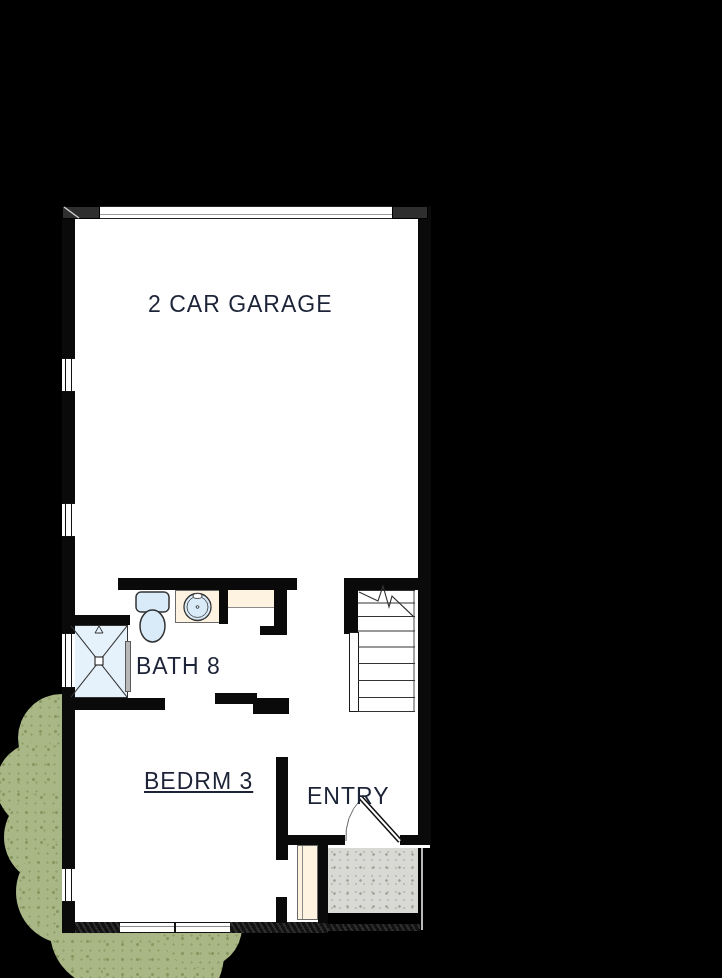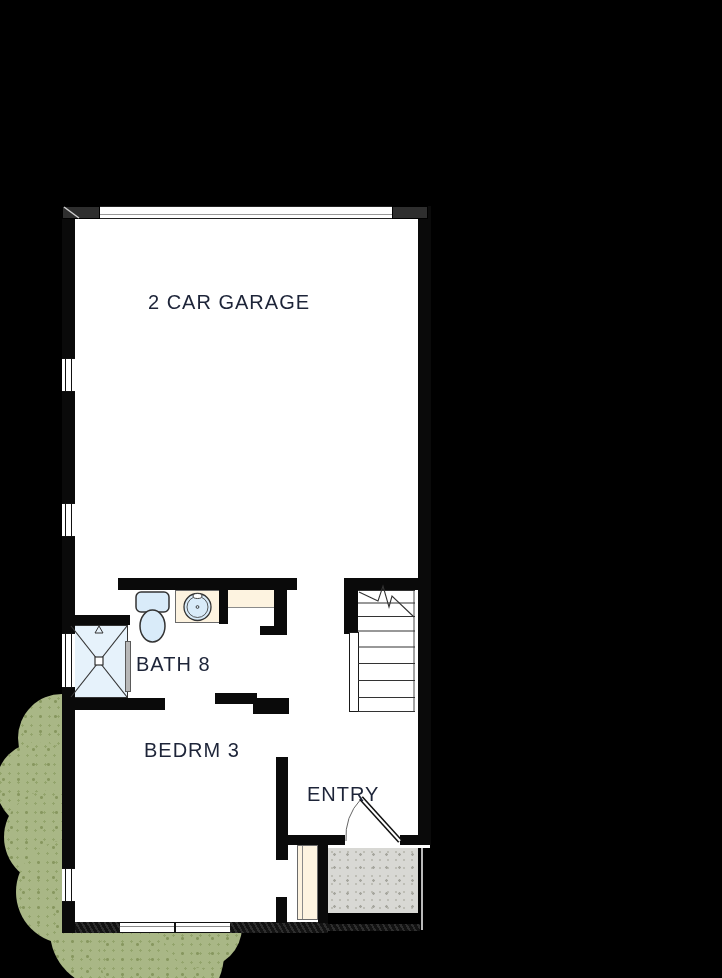--- a/index.html
+++ b/index.html
@@ -27,21 +27,21 @@
     background:linear-gradient(90deg,#fff 0 3px,#111 3px 4px,#fff 4px 9px,#111 9px 10px,#fff 10px 13px);}
   .winH{position:absolute;z-index:4;
     background:linear-gradient(180deg,#111 0 1px,#fff 1px 4px,#8a8a8a 4px 5px,#fff 5px 10px,#111 10px 11px);}
   .beige{position:absolute;z-index:2;background:#fdf3e0;border:1px solid #6b6b6b;box-sizing:border-box;}
   .shelf{position:absolute;z-index:2;background:#fdf3e0;border-bottom:1px solid #8a8a8a;box-sizing:border-box;}
   .showerbase{position:absolute;z-index:2;background:#e6f2fb;border:1.5px solid #333;box-sizing:border-box;}
   .stringer{position:absolute;z-index:3;background:#fff;border:1.5px solid #1a1a1a;box-sizing:border-box;}
   .edgeline{position:absolute;z-index:2;background:#b9b9b9;}
   .tick{position:absolute;z-index:5;background:#111;}
   svg.overlay{position:absolute;left:0;top:0;z-index:5;pointer-events:none;}
-  .roomlabel{position:absolute;z-index:6;color:#1d2438;font-size:20px;font-weight:400;
+  .roomlabel{position:absolute;z-index:6;color:#1d2438;font-size:23px;font-weight:400;
     letter-spacing:1px;white-space:nowrap;}
 </style>
 </head>
 <body>
 
 <div>
   <div class="shrub" style="left:18px;top:694px;width:88px;height:88px;"></div>
   <div class="shrub" style="left:-4px;top:742px;width:86px;height:86px;"></div>
   <div class="shrub" style="left:4px;top:790px;width:94px;height:94px;"></div>
   <div class="shrub" style="left:16px;top:840px;width:104px;height:104px;"></div>
@@ -136,14 +136,14 @@
 
   <g>
     <path d="M346,841 A56,56 0 0 1 361,799" fill="none" stroke="#666" stroke-width="1"></path>
     <line x1="361" y1="798" x2="400" y2="841" stroke="#111" stroke-width="5"></line>
     <line x1="361" y1="798" x2="400" y2="841" stroke="#fff" stroke-width="2"></line>
   </g>
 </svg>
 
 <div class="roomlabel" style="left:148px;top:291px;">2 CAR GARAGE</div>
 <div class="roomlabel" style="left:136px;top:653px;">BATH 8</div>
-<div class="roomlabel" style="left:144px;top:739px;">BEDRM 3</div>
+<div class="roomlabel" style="left:144px;top:768px;text-decoration:underline;">BEDRM 3</div>
 <div class="roomlabel" style="left:307px;top:783px;">ENTRY</div>
 
 </body></html>

